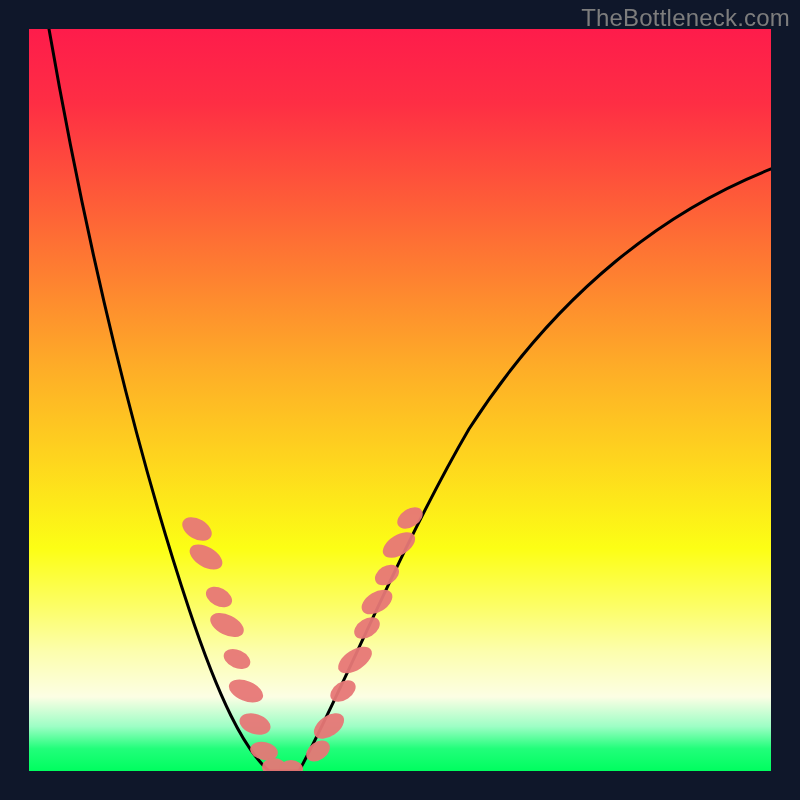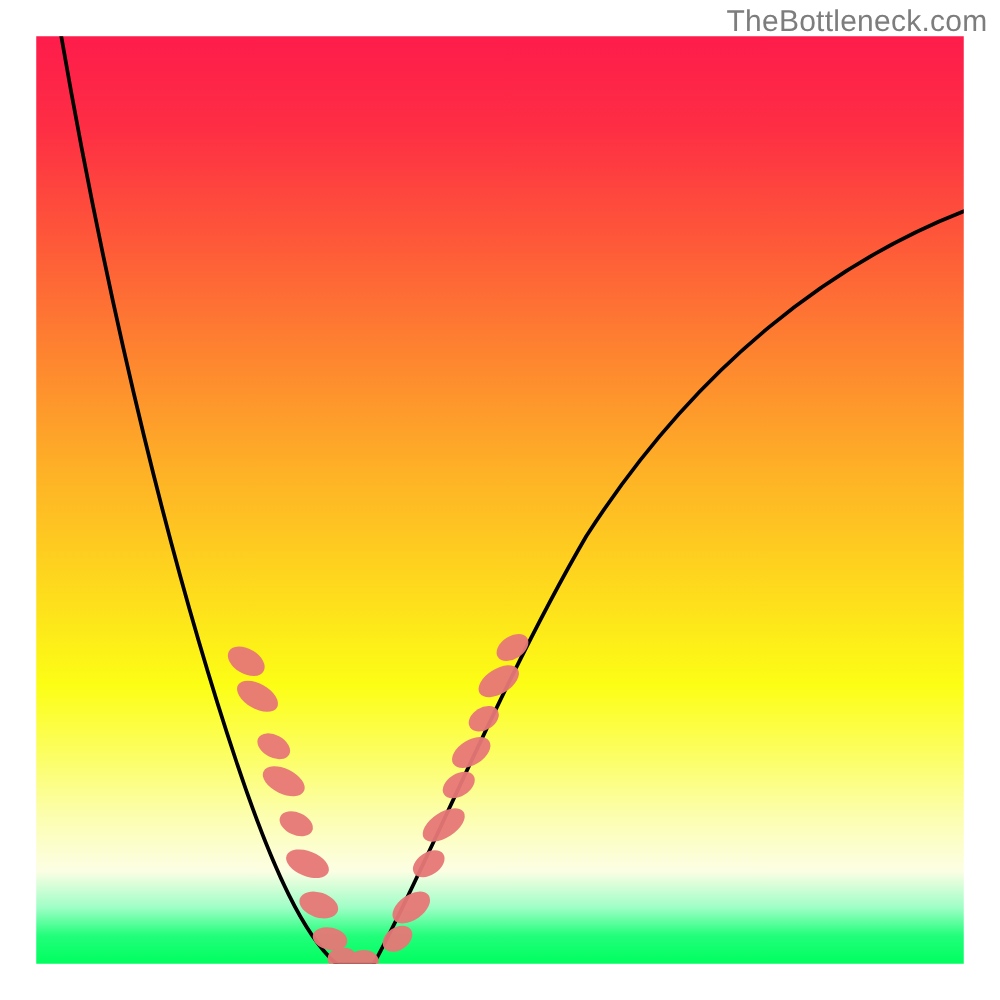--- a/index.html
+++ b/index.html
@@ -7,21 +7,21 @@
     padding: 0;
     width: 800px;
     height: 800px;
     background: #000000;
     overflow: hidden;
   }
   .frame {
     position: relative;
     width: 800px;
     height: 800px;
-    background: #ffffff;
+    background: #0f172a;
   }
   .plot-area {
     position: absolute;
     left: 29px;
     top: 29px;
     width: 742px;
     height: 742px;
     background: linear-gradient(to bottom,
       #fe1c4b 0%,
       #fe2e44 10%,

